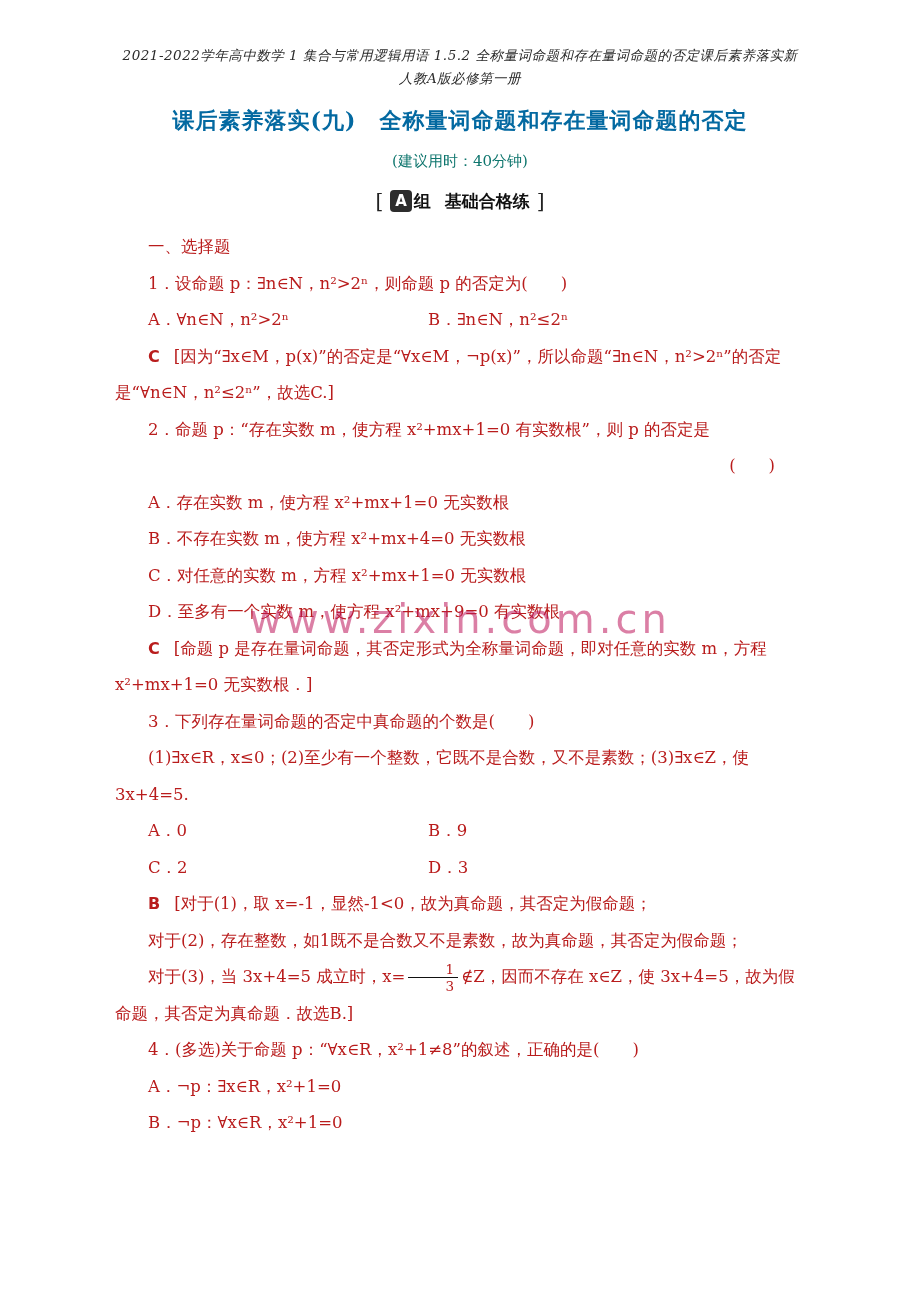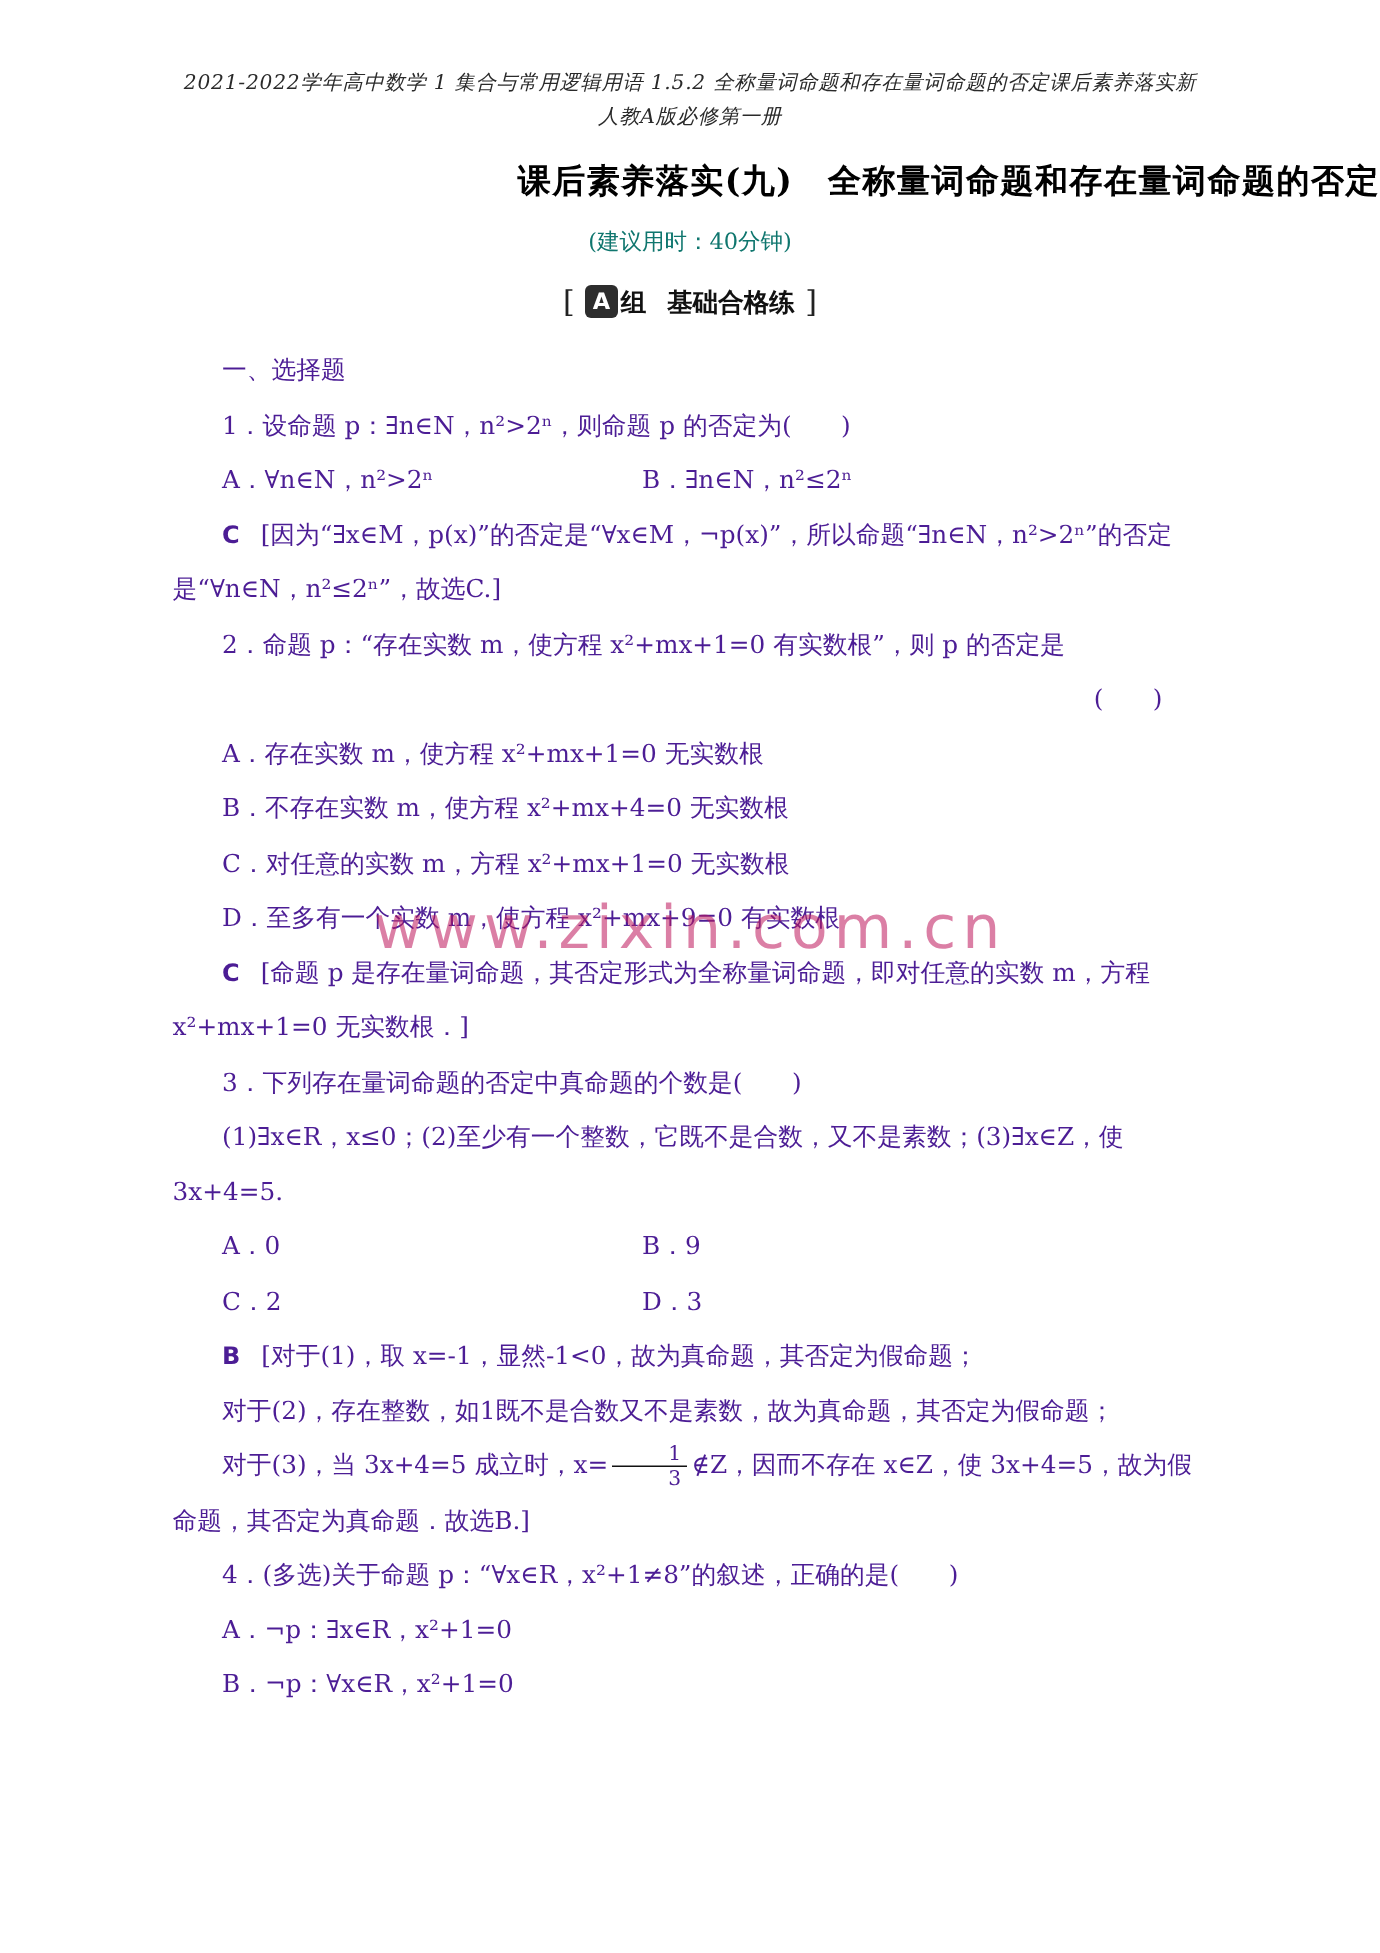--- a/index.html
+++ b/index.html
@@ -19,25 +19,25 @@
     width:680px;
     text-align:center;
     font-size:13.5px;
     line-height:23px;
     font-style:italic;
     color:#2a2a2a;
     letter-spacing:0.5px;
   }
   .doc-title {
     margin:16px auto 0;
-    text-align:right;
+    text-align:center;
     font-size:22px;
     font-weight:bold;
     letter-spacing:1px;
-    color:#000000;
+    color:#0369a1;
   }
   .doc-subtitle {
     margin:16px auto 0;
     text-align:center;
     font-size:15px;
     color:#0f766e;
   }
   .group-line {
     margin:18px auto 0;
     display:flex;
@@ -64,21 +64,21 @@
     padding:1px 5px;
     border-radius:4px;
     margin-right:2px;
   }
   .group-badge-suffix { margin-right:14px; }
   .body-block {
     width:690px;
     margin:16px auto 0;
     font-size:16.5px;
     line-height:36.5px;
-    color:#4c1d95;
+    color:#b91c1c;
   }
   .para { text-indent:2em; }
   .options-row {
     display:flex;
     padding-left:2em;
   }
   .opt-left { width:280px; flex:none; }
   .opt-right { flex:1; }
   .ans-letter {
     font-weight:bold;

